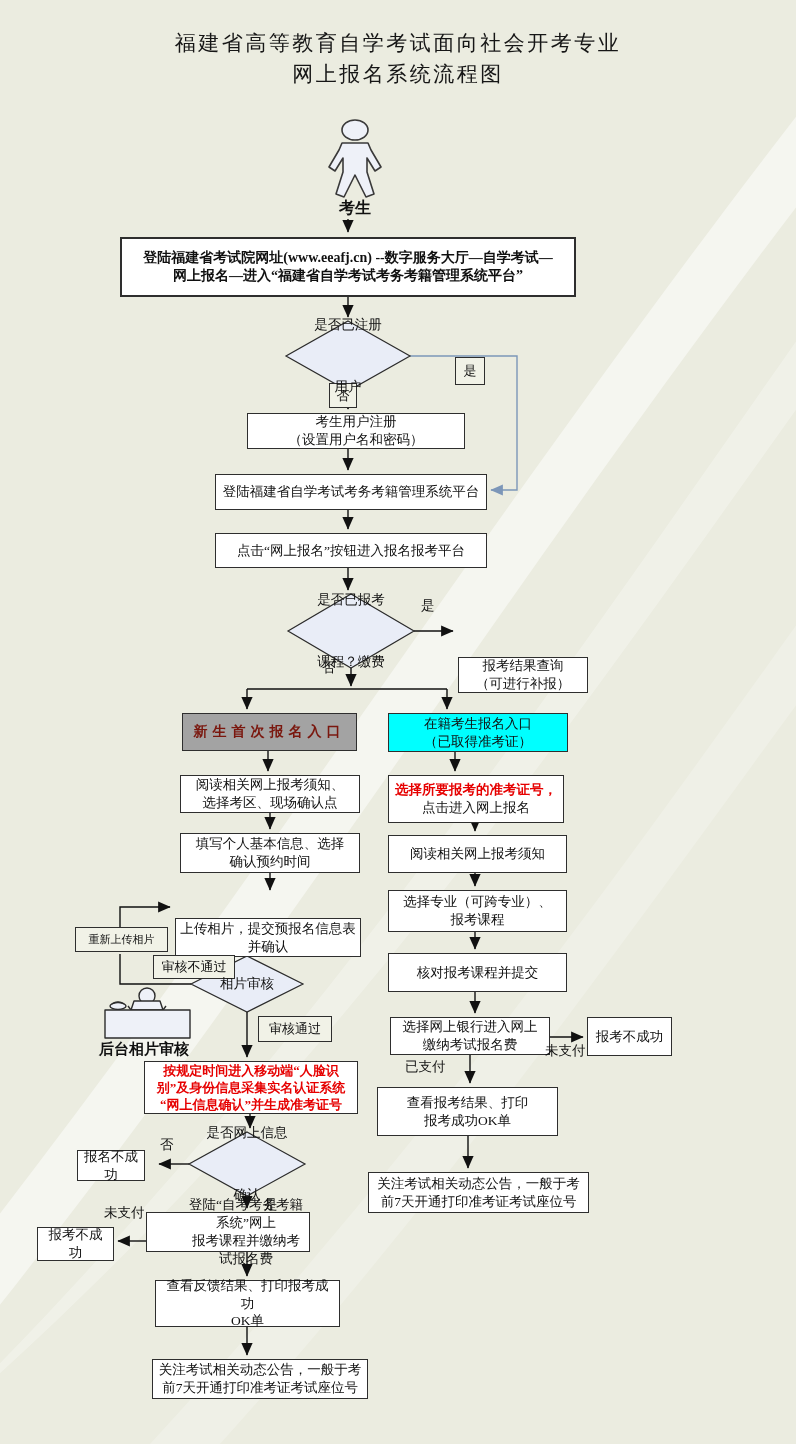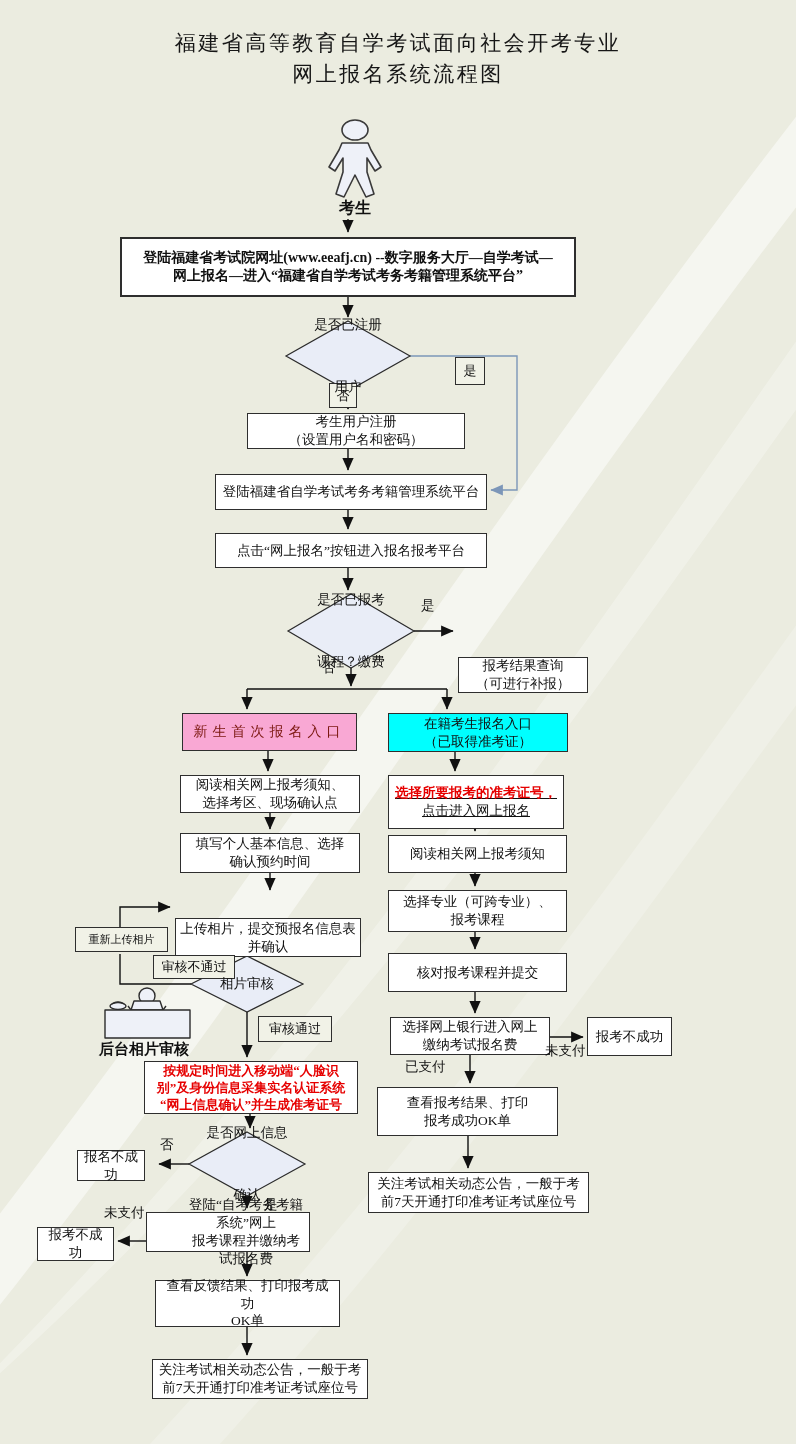--- a/index.html
+++ b/index.html
@@ -7,21 +7,21 @@
   #stage{position:relative;width:796px;height:1444px;background:#ebece0;overflow:hidden;}
   #connectors{position:absolute;left:0;top:0;z-index:1;}
   .title{position:absolute;top:28px;left:0;width:100%;text-align:center;font-size:21px;
          letter-spacing:2.5px;color:#161616;line-height:31px;z-index:2;}
   .node{position:absolute;box-sizing:border-box;background:#ffffff;border:1px solid #2e2e2e;
         display:flex;flex-direction:column;justify-content:center;align-items:center;
         text-align:center;font-size:13.5px;line-height:1.32;color:#101010;padding:2px 4px;z-index:2;}
   .thick{border-width:2px;}
   .tag{background:#f1f2e7;font-size:13px;padding:1px 2px;}
   .plain{position:absolute;background:transparent;border:none;font-size:13.5px;color:#101010;z-index:2;}
-  .red-entry{background:#f9a8d4;color:#7a170e;font-weight:normal;letter-spacing:5px;}
+  .red-entry{background:#a3a3a3;color:#7a170e;font-weight:bold;letter-spacing:5px;}
   .cyan-entry{background:#00ffff;text-align:right;}
   .red-text{color:#e60000;font-weight:bold;}
   .bold{font-weight:bold;}
   .dtxt{position:absolute;display:flex;flex-direction:column;justify-content:center;align-items:center;
         text-align:center;font-size:13.5px;line-height:1.3;color:#101010;z-index:3;background:transparent;gap:44px;}
   .caption{position:absolute;text-align:center;font-weight:bold;font-size:16px;color:#111;z-index:2;}
   .ln{display:block;}
 </style>
 </head>
 <body>
@@ -206,21 +206,21 @@
   <div class="node" style="left:155px;top:1280px;width:185px;height:47px;">
     <span class="ln">查看反馈结果、打印报考成功</span>
     <span class="ln">OK单</span>
   </div>
 
   <div class="node" style="left:152px;top:1359px;width:216px;height:40px;">
     <span class="ln">关注考试相关动态公告，一般于考</span>
     <span class="ln">前7天开通打印准考证考试座位号</span>
   </div>
 
-  <div class="node" style="left:388px;top:775px;width:176px;height:54px;text-decoration:underline;">
+  <div class="node" style="left:388px;top:775px;width:176px;height:48px;">
     <span class="ln red-text">选择所要报考的准考证号，</span>
     <span class="ln">点击进入网上报名</span>
   </div>
 
   <div class="node" style="left:388px;top:835px;width:179px;height:38px;">阅读相关网上报考须知</div>
 
   <div class="node" style="left:388px;top:890px;width:179px;height:42px;">
     <span class="ln">选择专业（可跨专业）、</span>
     <span class="ln">报考课程</span>
   </div>

